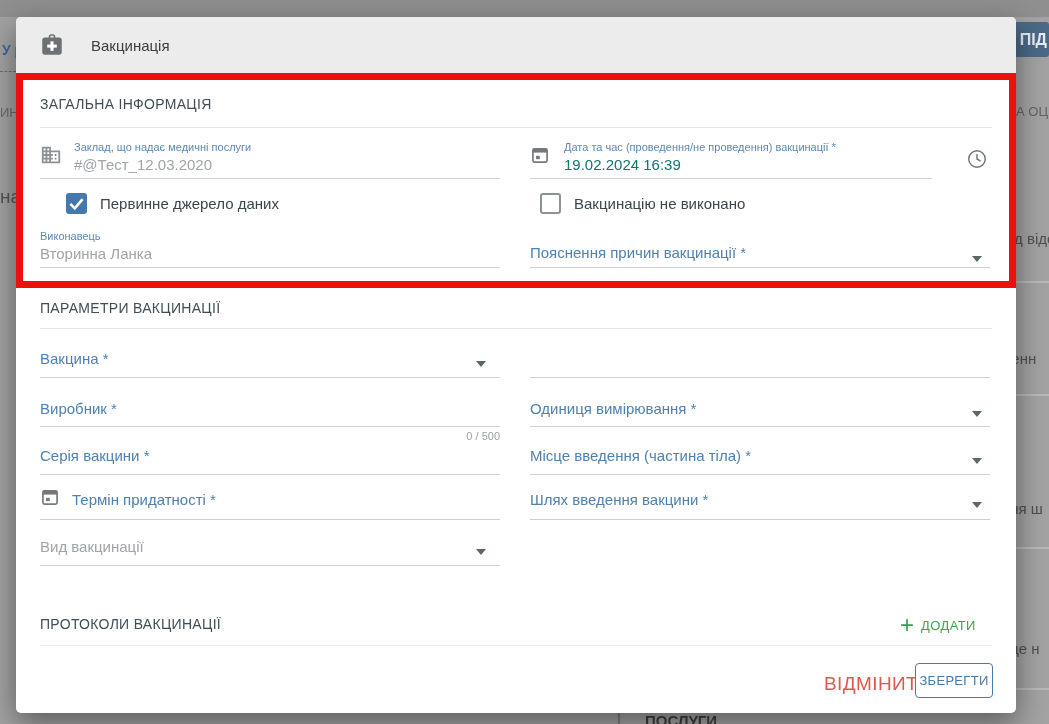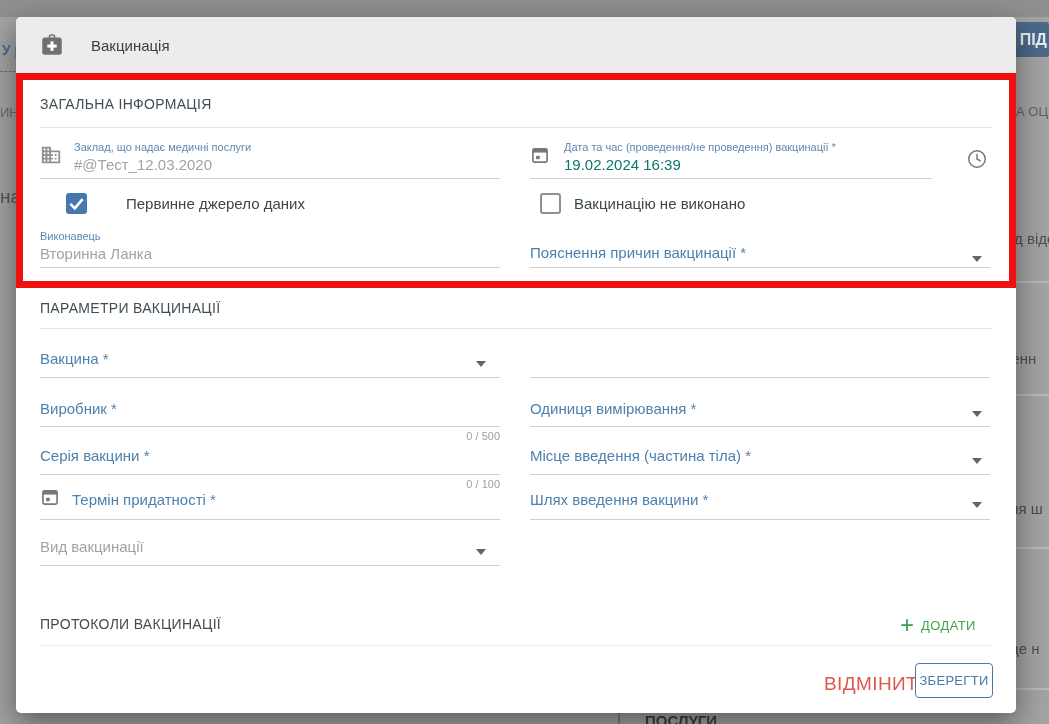--- a/index.html
+++ b/index.html
@@ -109,21 +109,21 @@
       <path d="M12 7v5l3.5 2" stroke-linecap="round"></path>
     </svg>
   </span>
   <div class="uline" style="left:514px;top:161px;width:402px;"></div>
 
   <div class="cb on" style="left:50px;top:176px;">
     <svg width="21" height="21" viewBox="0 0 24 24">
         <path d="M5 12.5l5 5 9-10.5" stroke="#fff" stroke-width="3" fill="none"></path>
       </svg>
   </div>
-  <div class="cb-label" style="left:84px;top:178px;margin-left:26px;">Первинне джерело даних</div>
+  <div class="cb-label" style="left:84px;top:178px;">Первинне джерело даних</div>
 
   <div class="cb off" style="left:524px;top:176px;"></div>
   <div class="cb-label" style="left:558px;top:178px;">Вакцинацію не виконано</div>
 
   <div class="flabel" style="left:24px;top:213px;">Виконавець</div>
   <div class="fvalue gray" style="left:24px;top:228px;">Вторинна Ланка</div>
   <div class="uline" style="left:24px;top:250px;width:460px;"></div>
 
   <div class="slabel" style="left:514px;top:227px;">Пояснення причин вакцинації *</div>
   <div class="caret" style="left:956px;top:239px;"></div>
@@ -141,21 +141,20 @@
   <div class="slabel" style="left:24px;top:383px;">Виробник *</div>
   <div class="uline" style="left:24px;top:409px;width:460px;"></div>
   <div class="counter" style="left:24px;top:413px;">0 / 500</div>
 
   <div class="slabel" style="left:514px;top:383px;">Одиниця вимірювання *</div>
   <div class="caret" style="left:956px;top:394px;"></div>
   <div class="uline" style="left:514px;top:409px;width:460px;"></div>
 
   <div class="slabel" style="left:24px;top:430px;">Серія вакцини *</div>
   <div class="uline" style="left:24px;top:457px;width:460px;"></div>
-  <div class="counter" style="left:24px;top:461px;">0 / 100</div>
 
   <div class="slabel" style="left:514px;top:430px;">Місце введення (частина тіла) *</div>
   <div class="caret" style="left:956px;top:441px;"></div>
   <div class="uline" style="left:514px;top:457px;width:460px;"></div>
 
   <span class="icon" style="left:24px;top:470px;">
     <svg width="20" height="20" viewBox="0 0 24 24">
       <rect x="3.5" y="4.5" width="17" height="16" rx="1.8" fill="none" stroke="#75797d" stroke-width="2"></rect>
       <rect x="3.5" y="4.5" width="17" height="4.6" fill="#75797d"></rect>
       <rect x="7.3" y="13" width="4.4" height="4" fill="#75797d"></rect>

